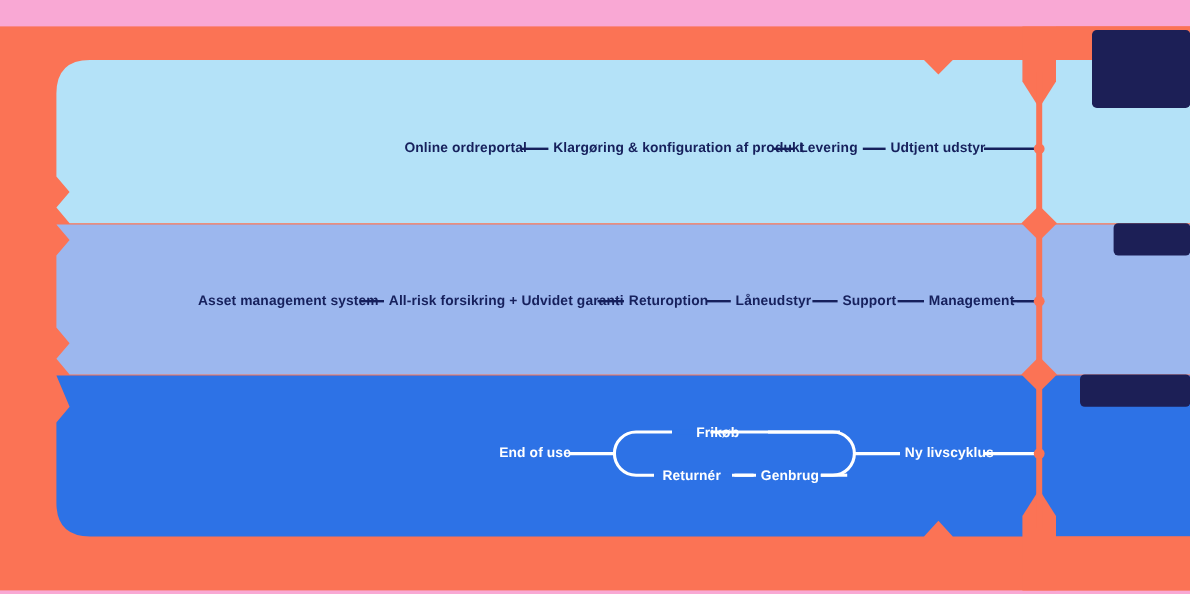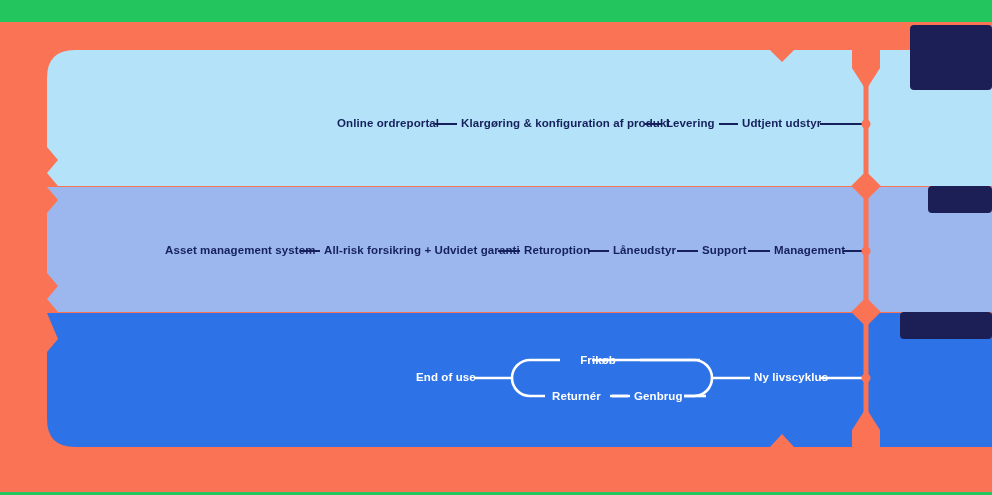--- a/index.html
+++ b/index.html
@@ -1,20 +1,20 @@
 <!DOCTYPE html>
 <html><head>
 <meta charset="utf-8">
 <style>
   html,body{margin:0;padding:0;background:#ffffff;}
   body{
     width:992px;height:495px;overflow:hidden;
     font-family:"Liberation Sans","DejaVu Sans",sans-serif;
   }
-  #stage{position:relative;width:992px;height:495px;background:#22c55e;}
+  #stage{position:relative;width:992px;height:495px;background:#f9a8d4;}
   #stage svg{position:absolute;inset:0;display:block;}
 
   .lbl{
     font-size:11.5px;
     font-weight:700;
     letter-spacing:0.1px;
     dominant-baseline:middle;
   }
   .lbl-dark{fill:#16205c;}
   .lbl-light{fill:#ffffff;}

